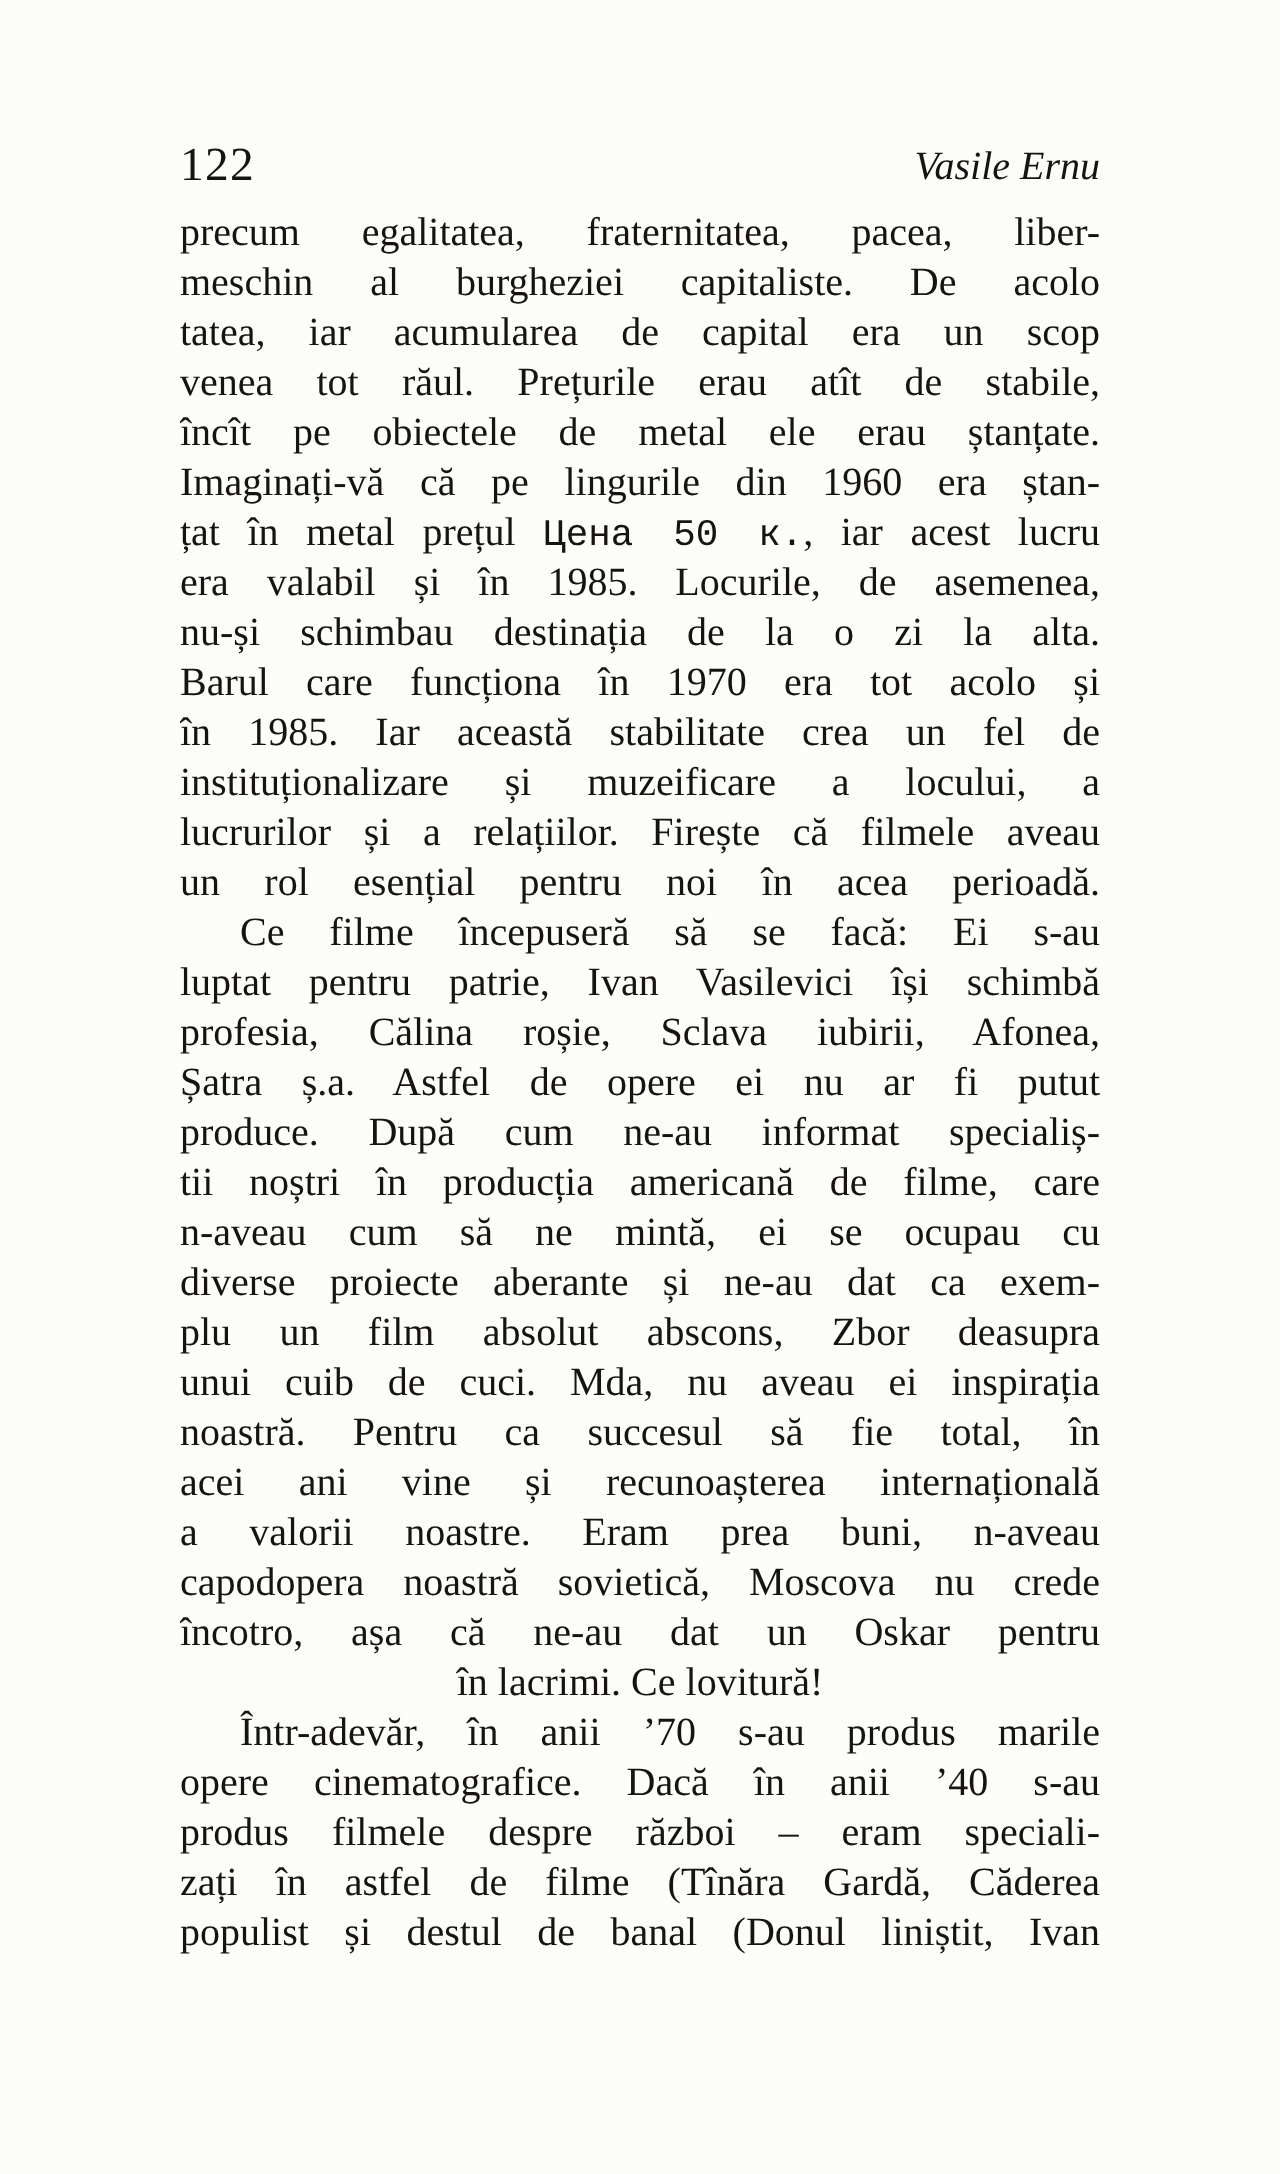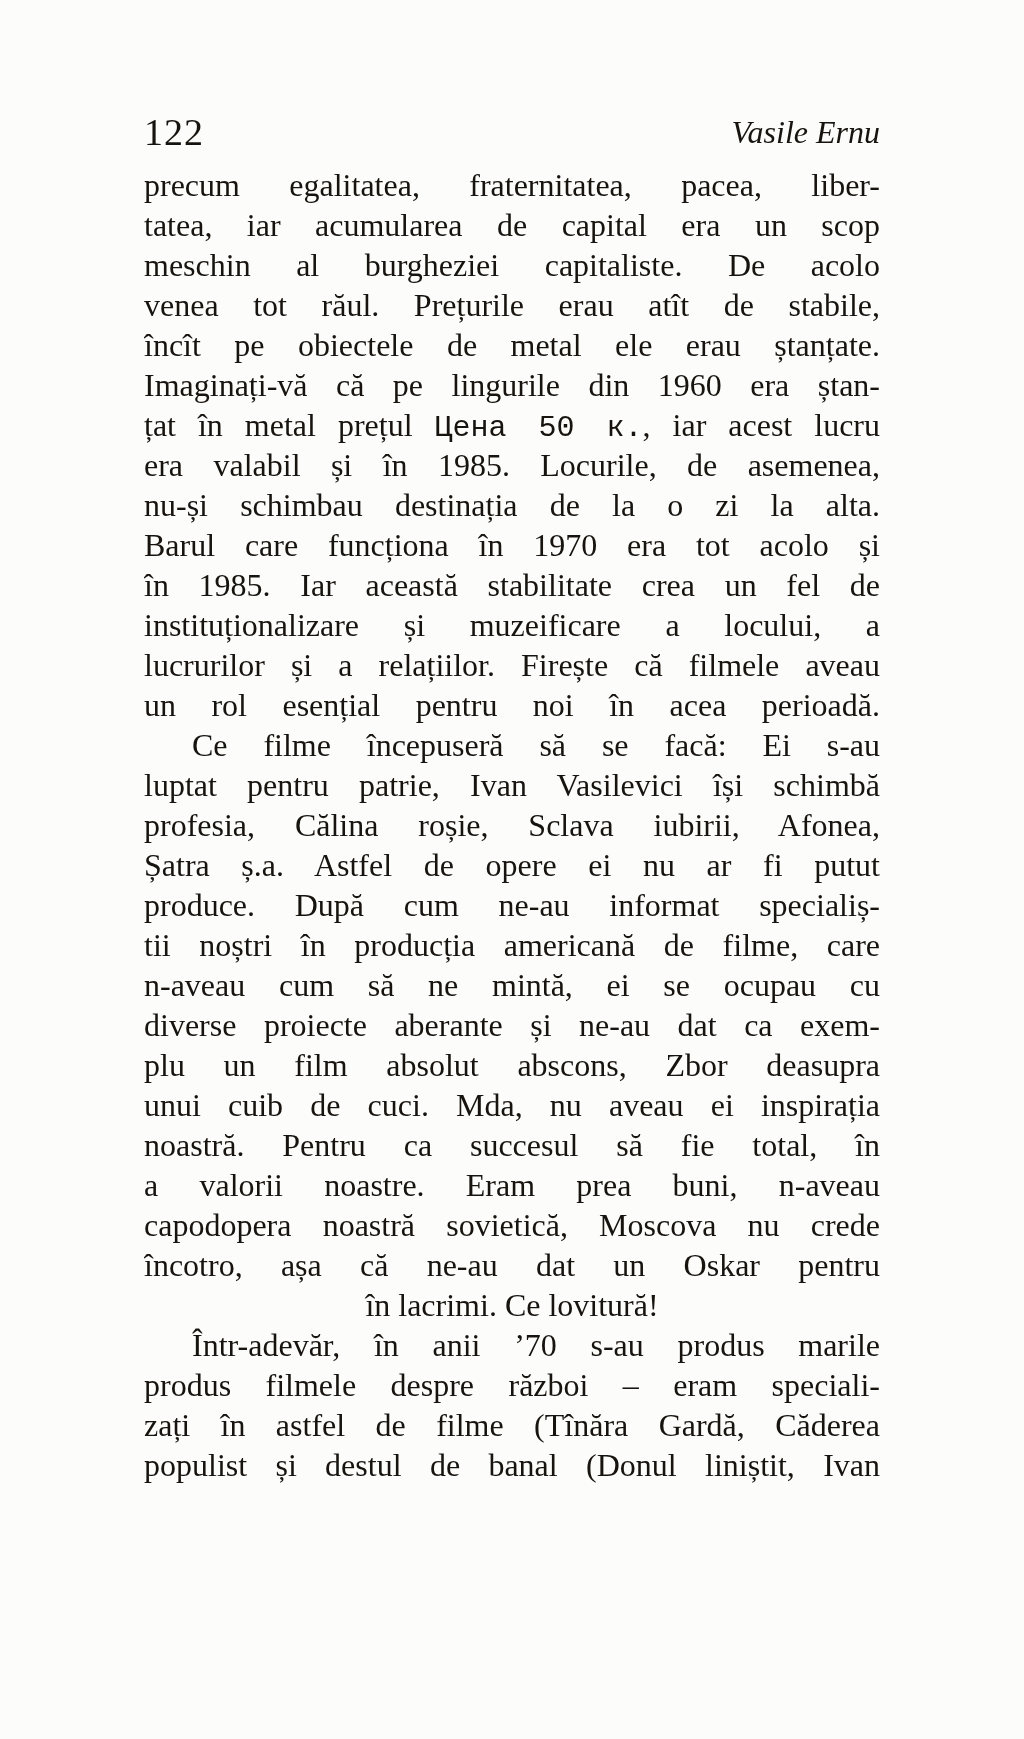--- a/index.html
+++ b/index.html
@@ -66,22 +66,22 @@
 </head>
 <body>
 
 <div class="page" style="background: rgb(252, 252, 250); color: rgb(23, 20, 15);">
   <div class="header">
     <span class="page-number">122</span>
     <span class="author">Vasile Ernu</span>
   </div>
   <div class="body-block">
       <div class="line"><span class="seg-regular">precum egalitatea, fraternitatea, pacea, liber-</span></div>
+      <div class="line"><span class="seg-regular">meschin al burgheziei capitaliste. De acolo</span></div>
       <div class="line"><span class="seg-regular">tatea, iar acumularea de capital era un scop</span></div>
-      <div class="line"><span class="seg-regular">meschin al burgheziei capitaliste. De acolo</span></div>
       <div class="line"><span class="seg-regular">venea tot răul. Prețurile erau atît de stabile,</span></div>
       <div class="line"><span class="seg-regular">încît pe obiectele de metal ele erau ștanțate.</span></div>
       <div class="line"><span class="seg-regular">Imaginați-vă că pe lingurile din 1960 era ștan-</span></div>
       <div class="line"><span class="seg-regular">țat în metal prețul </span><span class="seg-mono">Цена 50 к.</span><span class="seg-regular">, iar acest lucru</span></div>
       <div class="line"><span class="seg-regular">era valabil și în 1985. Locurile, de asemenea,</span></div>
       <div class="line"><span class="seg-regular">nu-și schimbau destinația de la o zi la alta.</span></div>
       <div class="line"><span class="seg-regular">Barul care funcționa în 1970 era tot acolo și</span></div>
       <div class="line"><span class="seg-regular">în 1985. Iar această stabilitate crea un fel de</span></div>
       <div class="line"><span class="seg-regular">instituționalizare și muzeificare a locului, a</span></div>
       <div class="line"><span class="seg-regular">lucrurilor și a relațiilor. Firește că filmele aveau</span></div>
@@ -90,22 +90,24 @@
       <div class="line"><span class="seg-italic">luptat pentru patrie, Ivan Vasilevici își schimbă</span></div>
       <div class="line"><span class="seg-italic">profesia, Călina roșie, Sclava iubirii, Afonea,</span></div>
       <div class="line"><span class="seg-italic">Șatra</span><span class="seg-regular"> ș.a. Astfel de opere </span><span class="seg-italic">ei</span><span class="seg-regular"> nu ar fi putut</span></div>
       <div class="line"><span class="seg-regular">produce. După cum ne-au informat specialiș-</span></div>
       <div class="line"><span class="seg-regular">tii </span><span class="seg-italic">noștri</span><span class="seg-regular"> în producția americană de filme, care</span></div>
       <div class="line"><span class="seg-regular">n-aveau cum să ne mintă, </span><span class="seg-italic">ei</span><span class="seg-regular"> se ocupau cu</span></div>
       <div class="line"><span class="seg-regular">diverse proiecte aberante și ne-au dat ca exem-</span></div>
       <div class="line"><span class="seg-regular">plu un film absolut abscons, </span><span class="seg-italic">Zbor deasupra</span></div>
       <div class="line"><span class="seg-italic">unui cuib de cuci.</span><span class="seg-regular"> Mda, nu aveau </span><span class="seg-italic">ei</span><span class="seg-regular"> inspirația</span></div>
       <div class="line"><span class="seg-italic">noastră</span><span class="seg-regular">. Pentru ca succesul să fie total, în</span></div>
+      <div class="line"><span class="seg-regular">acei ani vine și recunoașterea internațională</span></div>
       <div class="line"><span class="seg-regular">a valorii noastre. Eram prea buni, n-aveau</span></div>
       <div class="line"><span class="seg-regular">capodopera noastră sovietică, </span><span class="seg-italic">Moscova nu crede</span></div>
       <div class="line"><span class="seg-regular">încotro, așa că ne-au dat un </span><span class="seg-italic">Oskar</span><span class="seg-regular"> pentru</span></div>
       <div class="line last"><span class="seg-italic">în lacrimi</span><span class="seg-regular">. Ce lovitură!</span></div>
       <div class="line indent"><span class="seg-regular">Într-adevăr, în anii ’70 s-au produs marile</span></div>
+      <div class="line"><span class="seg-regular">opere cinematografice. Dacă în anii ’40 s-au</span></div>
       <div class="line"><span class="seg-regular">produs filmele despre război – eram speciali-</span></div>
       <div class="line"><span class="seg-regular">zați în astfel de filme (</span><span class="seg-italic">Tînăra Gardă, Căderea</span></div>
       <div class="line"><span class="seg-regular">populist și destul de banal (</span><span class="seg-italic">Donul liniștit, Ivan</span></div>
     </div>
 </div>
 
 </body></html>

